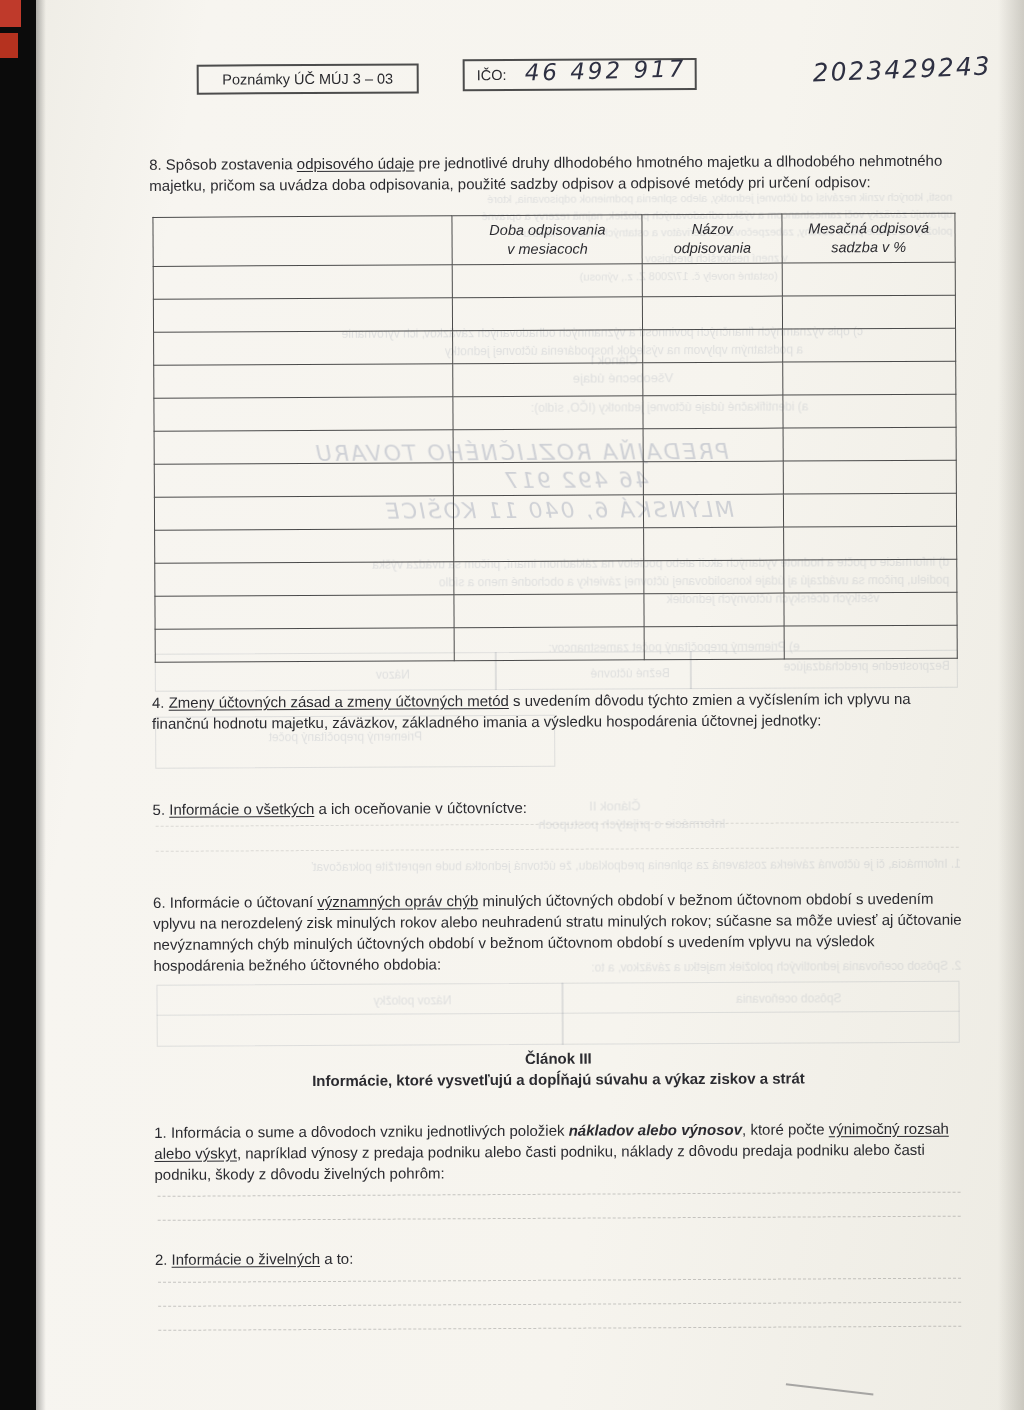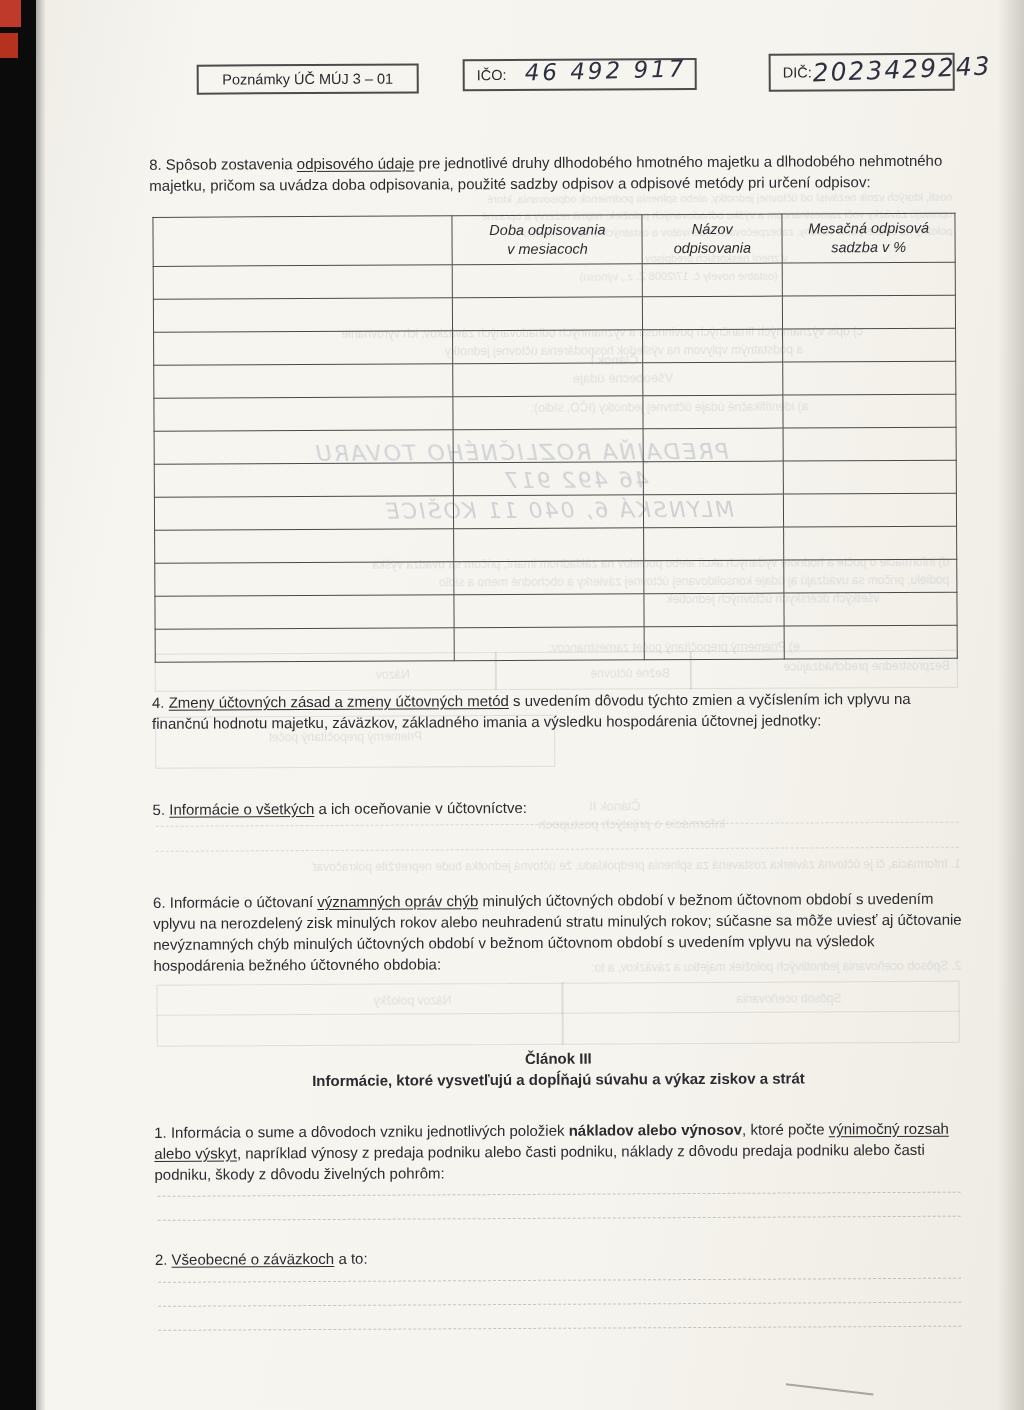--- a/index.html
+++ b/index.html
@@ -49,21 +49,21 @@
     position:absolute; border:2px solid #4c4c4c; background:transparent;
     display:flex; align-items:center; color:#2a2a2e; font-size:14.5px;
   }
   .hbox .lbl { padding-left:12px; }
   .hand-ink {
     position:absolute; font-family:"DejaVu Sans", sans-serif; font-style:italic;
     color:#2e3042; white-space:nowrap;
   }
   .para { position:absolute; color:#2b2b30; font-size:15px; line-height:21px; }
   .u { text-decoration:underline; text-underline-offset:2px; }
-  .b { font-weight:bold; }
+  .b { font-weight:bold;font-style:italic; }
   table.dep { position:absolute; left:155px; top:215px; width:803px; border-collapse:collapse; }
   .dep th, .dep td { border:1px solid #4b4b4b; }
   .dep th {
     font-style:italic; font-weight:normal; font-size:14.5px; line-height:19px;
     color:#2b2b30; padding:5px 4px; white-space:pre-line; vertical-align:middle;
   }
   .dep td { height:33px; padding:0; }
   .heading { text-align:center; font-weight:bold; }
   .ansline { position:absolute; left:155px; width:803px; border-top:1px dashed rgba(110,110,110,0.35); }
   .ansline.faint { border-top:1px dashed rgba(110,110,110,0.20); }
@@ -113,31 +113,28 @@
         </div>
       <div class="ghostbox" style="left:155px; top:652px; width:803px; height:38px;"></div>
       <div class="ghostbox" style="left:495px; top:652px; width:0; height:38px;"></div>
       <div class="ghostbox" style="left:690px; top:652px; width:0; height:38px;"></div>
       <div class="ghostbox" style="left:155px; top:715px; width:400px; height:52px;"></div>
       <div class="ghostbox" style="left:155px; top:983px; width:803px; height:62px;"></div>
       <div class="ghostbox" style="left:560px; top:983px; width:0; height:62px;"></div>
       <div class="ghostline" style="left:155px; top:1013px; width:803px;"></div>
 
       <div class="hbox" style="left:200px; top:63px; width:222px; height:30px; justify-content:center;">
-        <span>Poznámky ÚČ MÚJ 3 – 01</span>
+        <span>Poznámky ÚČ MÚJ 3 – 03</span>
       </div>
 
       <div class="hbox" style="left:466px; top:59px; width:234px; height:32px;">
         <span class="lbl">IČO:</span>
       </div>
       <div class="hand-ink" style="left:528px; top:58px; font-size:23px; letter-spacing:3px; transform:rotate(-1.2deg);">46 492 917</div>
 
-      <div class="hbox" style="left:772px; top:55px; width:186px; height:38px;">
-        <span class="lbl">DIČ:</span>
-      </div>
       <div class="hand-ink" style="left:816px; top:57px; font-size:25px; letter-spacing:2px; transform:rotate(-2deg);">2023429243</div>
 
       <div class="para" style="left:152px; top:152px; width:815px;">
         <span>8. Spôsob zostavenia </span><span class="u">odpisového údaje</span><span> pre jednotlivé druhy dlhodobého hmotného majetku a dlhodobého nehmotného majetku, pričom sa uvádza doba odpisovania, použité sadzby odpisov a odpisové metódy pri určení odpisov:</span>
       </div>
 
       <table class="dep">
         <colgroup>
           <col style="width:300px">
             <col style="width:190px">
@@ -252,21 +249,21 @@
       </div>
 
       <div class="para" style="left:152px; top:1120px; width:815px;">
         <span>1. Informácia o sume a dôvodoch vzniku jednotlivých položiek </span><span class="b">nákladov alebo výnosov</span><span>, ktoré počte </span><span class="u">výnimočný rozsah alebo výskyt</span><span>, napríklad výnosy z predaja podniku alebo časti podniku, náklady z dôvodu predaja podniku alebo časti podniku, škody z dôvodu živelných pohrôm:</span>
       </div>
 
       <div class="ansline" style="top:1194px;"></div>
       <div class="ansline" style="top:1218px;"></div>
 
       <div class="para" style="left:152px; top:1247px; width:815px;">
-        <span>2. </span><span class="u">Všeobecné o záväzkoch</span><span> a to:</span>
+        <span>2. </span><span class="u">Informácie o živelných</span><span> a to:</span>
       </div>
 
       <div class="ansline" style="top:1280px;"></div>
       <div class="ansline" style="top:1304px;"></div>
       <div class="ansline" style="top:1328px;"></div>
 
       <div class="penmark"></div>
     </div>
   </div>
 </div>

